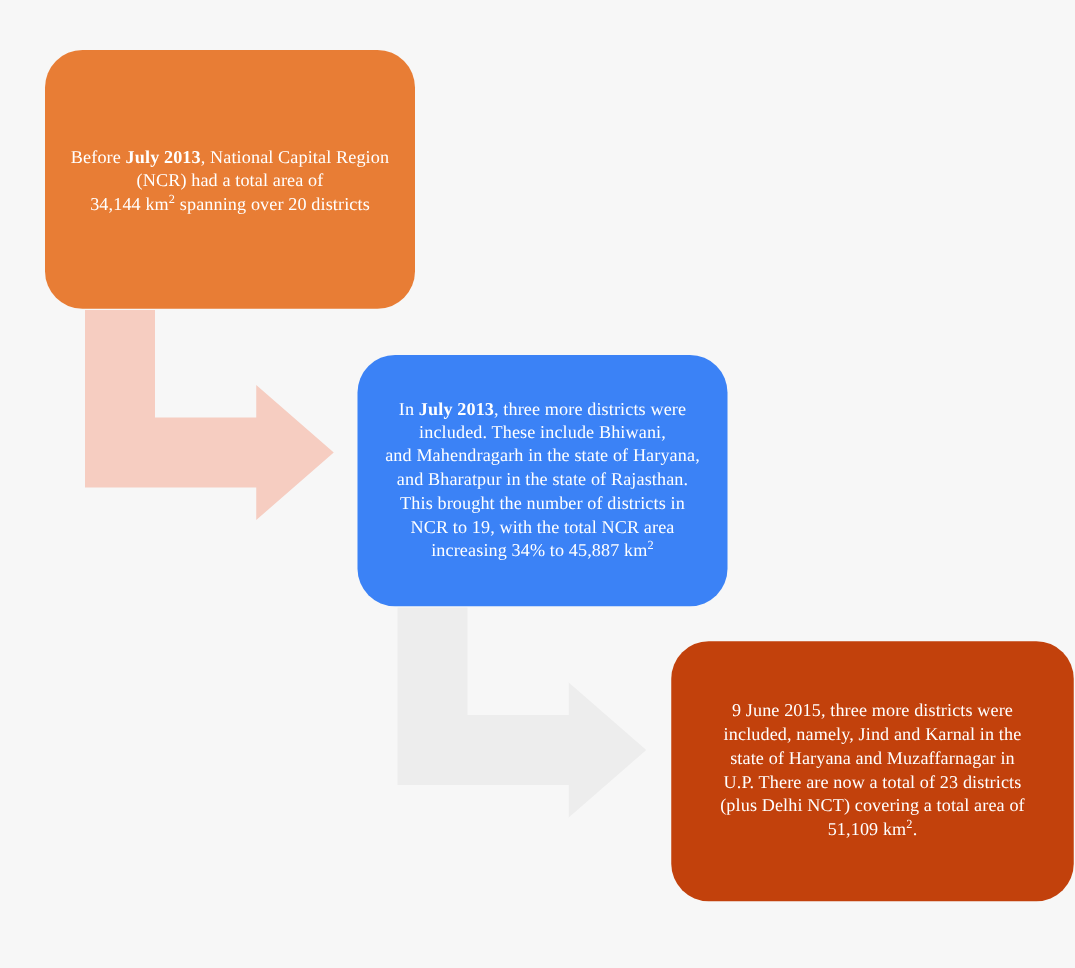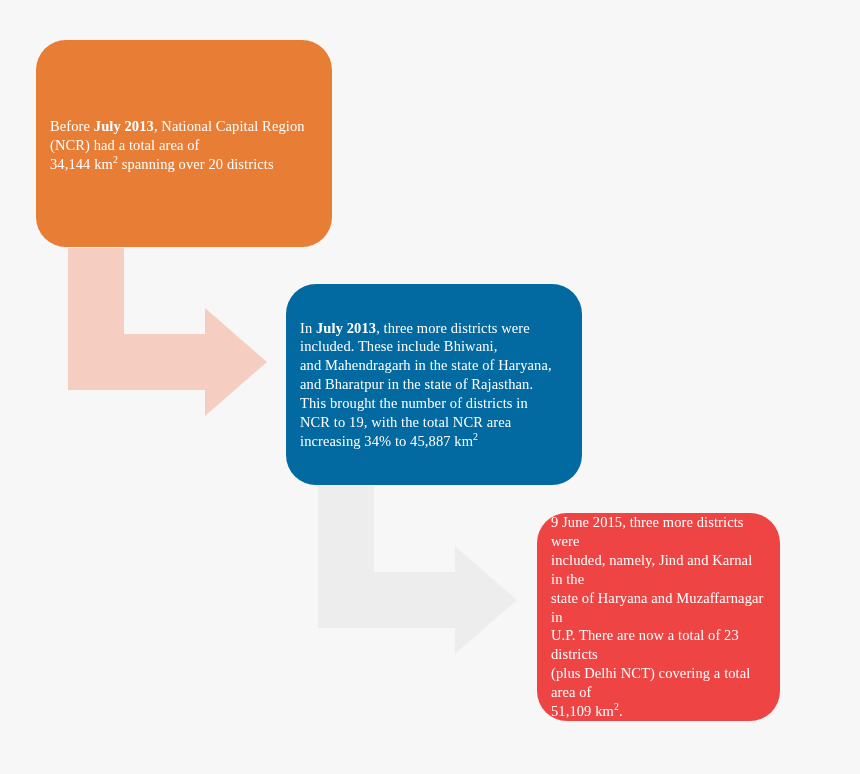--- a/index.html
+++ b/index.html
@@ -21,20 +21,21 @@
   }
 
   .stage-box {
     position: absolute;
     box-sizing: border-box;
     border-radius: 30px;
     display: flex;
     align-items: center;
     justify-content: center;
     color: #ffffff;
+    text-align: center;
   }
   .stage-text {
     width: 100%;
     padding: 0 14px;
     font-size: 14.5px;
     line-height: 1.30;
     color: #ffffff;
     white-space: pre-line;
     letter-spacing: 0.1px;
   }
@@ -53,30 +54,30 @@
   #box-stage-1 .stage-text {
     padding-top: 4px;
   }
 
   
   #box-stage-2 {
     left: 286px;
     top: 284px;
     width: 296px;
     height: 201px;
-    background: #0369a1;
+    background: #3b82f6;
   }
 
   
   #box-stage-3 {
     left: 537px;
     top: 513px;
-    width: 243px;
+    width: 322px;
     height: 208px;
-    background: #ef4444;
+    background: #c2410c;
   }
 
   
   .elbow-arrow {
     position: absolute;
     overflow: visible;
   }
   #arrow-stage-1-to-2 {
     left: 60px;
     top: 248px;

